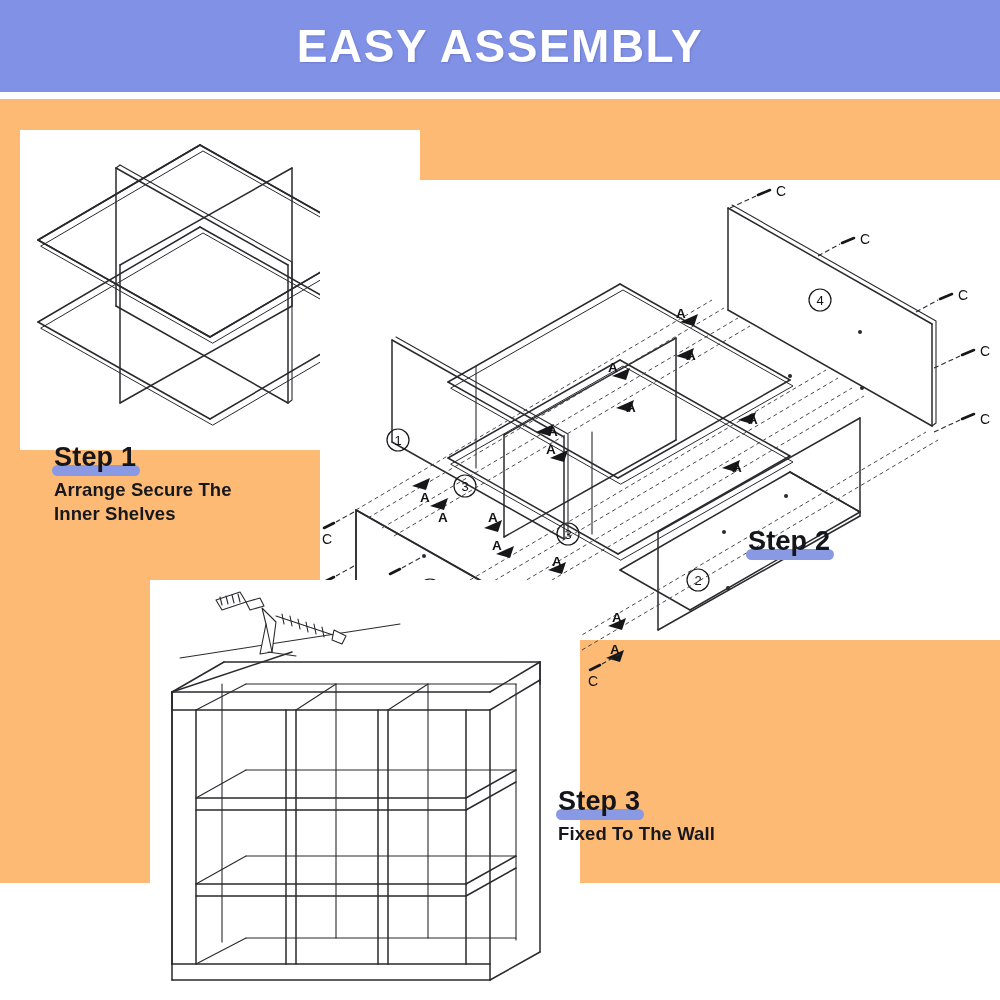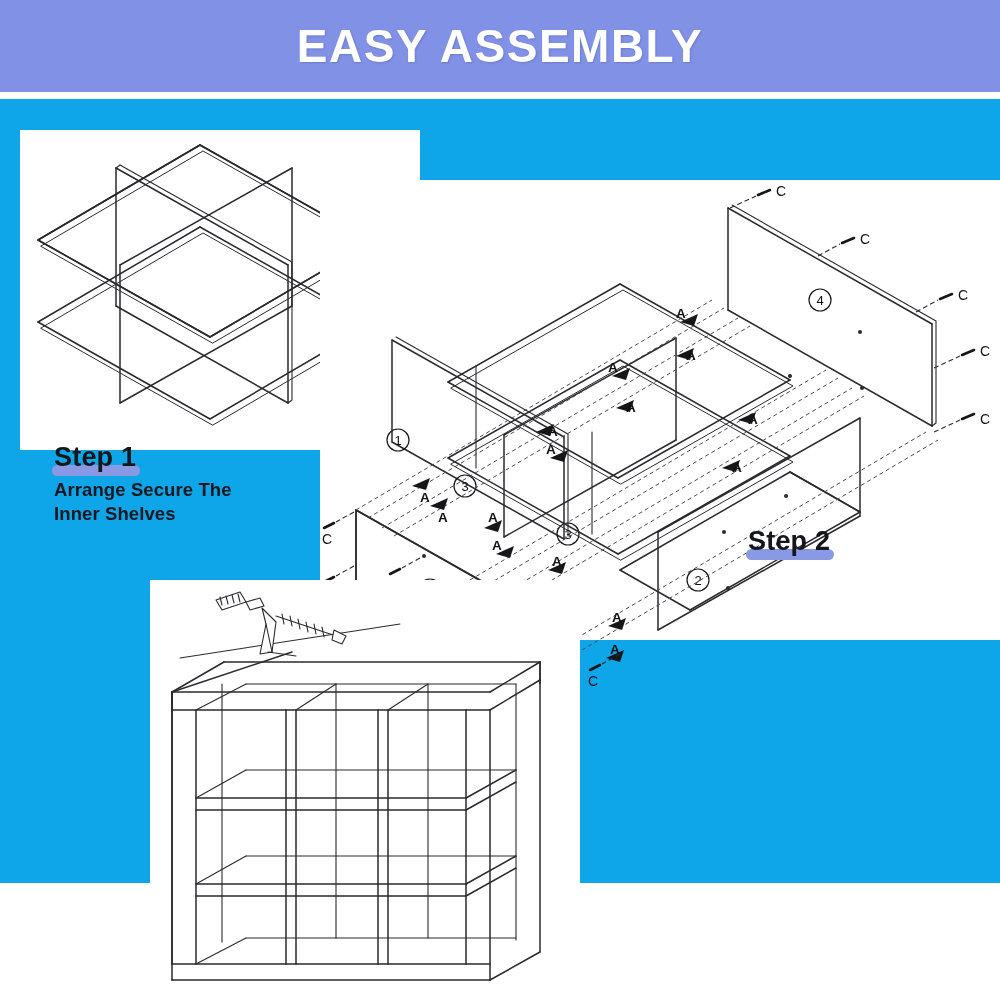--- a/index.html
+++ b/index.html
@@ -3,21 +3,21 @@
 <meta charset="utf-8">
 <style>
   html,body{margin:0;padding:0;}
   body{
     width:1000px;height:1000px;
     background:#ffffff;
     font-family:"Liberation Sans", sans-serif;
     overflow:hidden;
     position:relative;
   }
-  #page{position:relative;width:1000px;height:883px;background:#0ea5e9;text-decoration:underline;}
+  #page{position:relative;width:1000px;height:883px;background:#fdba74;text-decoration:underline;}
 
   
   .header-band{
     position:absolute;left:0;top:0;width:1000px;height:92px;
     background:#8192e6;
     display:flex;align-items:center;justify-content:center;
   }
   .header-title{
     color:#ffffff;
     font-size:46px;
@@ -548,14 +548,21 @@
         <path class="ln-thin" d="M366,104 L366,360"></path>
         <path class="ln-thin" d="M46,384 L96,358"></path>
         <path class="ln-thin" d="M96,358 L366,358"></path>
 
         <path class="ln-thin" d="M186,104 L186,358"></path>
         <path class="ln-thin" d="M278,104 L278,358"></path>
       </g>
     </svg>
   </div>
 
+  <div class="step-block" style="left:558px;top:788px;">
+    <div class="step-heading">
+      <span class="hl"></span>
+      <span class="txt">Step 3</span>
+    </div>
+    <div class="step-desc">Fixed To The Wall</div>
+  </div>
 
 </div>
 
 </body></html>

